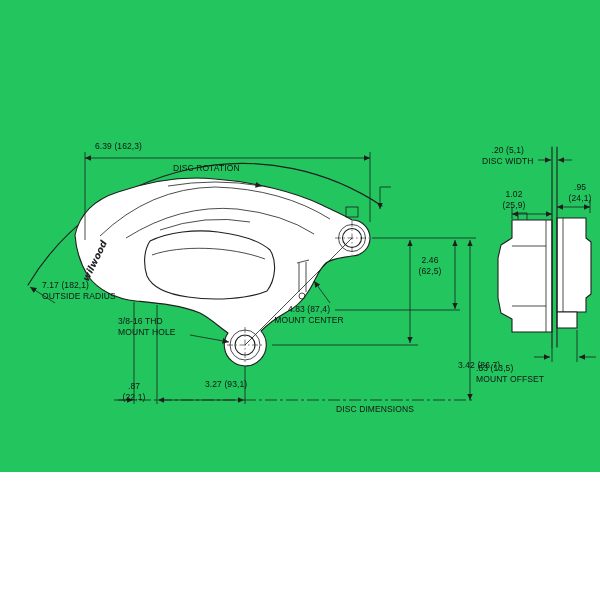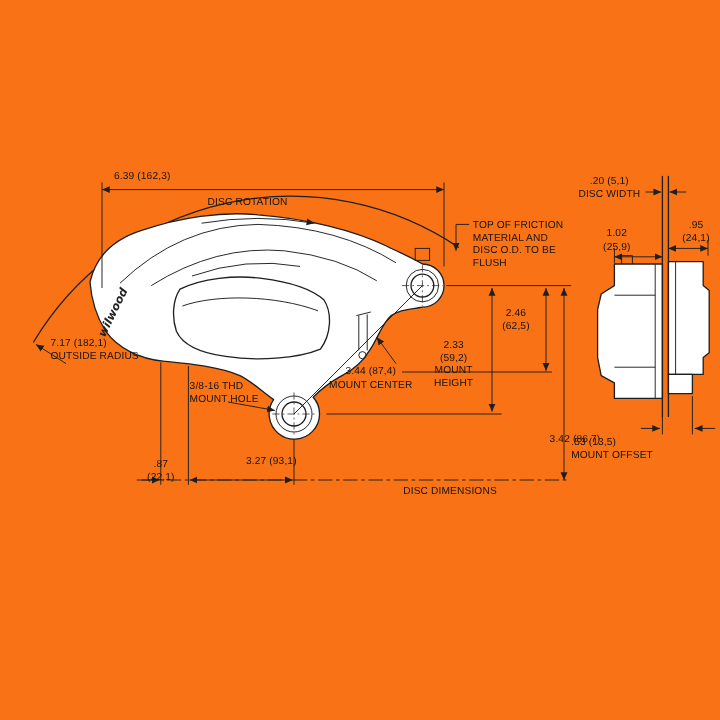--- a/index.html
+++ b/index.html
@@ -1,16 +1,16 @@
 <!DOCTYPE html>
 <html><head>
 <meta charset="utf-8">
 <style>
   html,body{margin:0;padding:0;background:#fff;}
-  #canvas{position:relative;width:600px;height:600px;background:#f97316;overflow:hidden;
+  #canvas{position:relative;width:600px;height:472px;background:#22c55e;overflow:hidden;
           font-family:"Liberation Sans",sans-serif;}
   #art{position:absolute;left:0;top:0;}
   .lbl{position:absolute;font:8.5px/10.5px "Liberation Sans",sans-serif;color:#141414;
        white-space:pre-line;letter-spacing:.1px;}
   .c{text-align:center;}
   .logo{position:absolute;left:80px;top:278px;font:italic bold 9.5px "DejaVu Sans",sans-serif;
         color:#222;transform:rotate(-64deg);transform-origin:left top;}
   .s{stroke:#1f1f1f;stroke-width:1.1;fill:none;stroke-linecap:round;stroke-linejoin:round}
   .sf{stroke:#1f1f1f;stroke-width:1.1;fill:#ffffff;stroke-linejoin:round}
   .t{stroke:#1f1f1f;stroke-width:.8;fill:none}
@@ -131,39 +131,31 @@
     <line class="t" x1="572" y1="160" x2="558" y2="160" marker-end="url(#arw)"></line>
 
     <path class="t" d="M 552 347 L 552 362 M 577 330 L 577 362"></path>
     <line class="t" x1="534" y1="357" x2="550" y2="357" marker-end="url(#arw)"></line>
     <line class="t" x1="596" y1="357" x2="579" y2="357" marker-end="url(#arw)"></line>
   </g>
 </svg>
 
 <div class="lbl" style="left:95px;top:141px;">6.39 (162,3)</div>
 <div class="lbl" style="left:173px;top:163px;">DISC ROTATION</div>
-<div class="lbl" style="left:394px;top:182px;">TOP OF FRICTION
-MATERIAL AND
-DISC O.D. TO BE
-FLUSH</div>
 <div class="lbl" style="left:6px;top:280px;margin-left:36px;">7.17 (182,1)
 OUTSIDE RADIUS</div>
-<div class="lbl" style="left:118px;top:316px;margin-left:40px;">3/8-16 THD
+<div class="lbl" style="left:118px;top:316px;">3/8-16 THD
 MOUNT HOLE</div>
 <div class="lbl c" style="left:112px;top:381px;width:44px;">.87
 (22,1)</div>
 <div class="lbl" style="left:205px;top:379px;">3.27 (93,1)</div>
-<div class="lbl c" style="left:270px;top:304px;width:78px;">3.44 (87,4)
+<div class="lbl c" style="left:270px;top:304px;width:78px;">4.83 (87,4)
 MOUNT CENTER</div>
 <div class="lbl c" style="left:410px;top:255px;width:40px;">2.46
 (62,5)</div>
-<div class="lbl c" style="left:354px;top:282px;width:48px;">2.33
-(59,2)
-MOUNT
-HEIGHT</div>
 <div class="lbl" style="left:410px;top:360px;margin-left:48px;">3.42 (86,7)</div>
 <div class="lbl" style="left:336px;top:404px;">DISC DIMENSIONS</div>
 <div class="lbl" style="left:482px;top:145px;text-align:center;">.20 (5,1)
 DISC WIDTH</div>
 <div class="lbl c" style="left:494px;top:189px;width:40px;text-align:center;">1.02
 (25,9)</div>
 <div class="lbl c" style="left:558px;top:182px;width:44px;">.95
 (24,1)</div>
 <div class="lbl" style="left:476px;top:363px;">.53 (13,5)
 MOUNT OFFSET</div>

